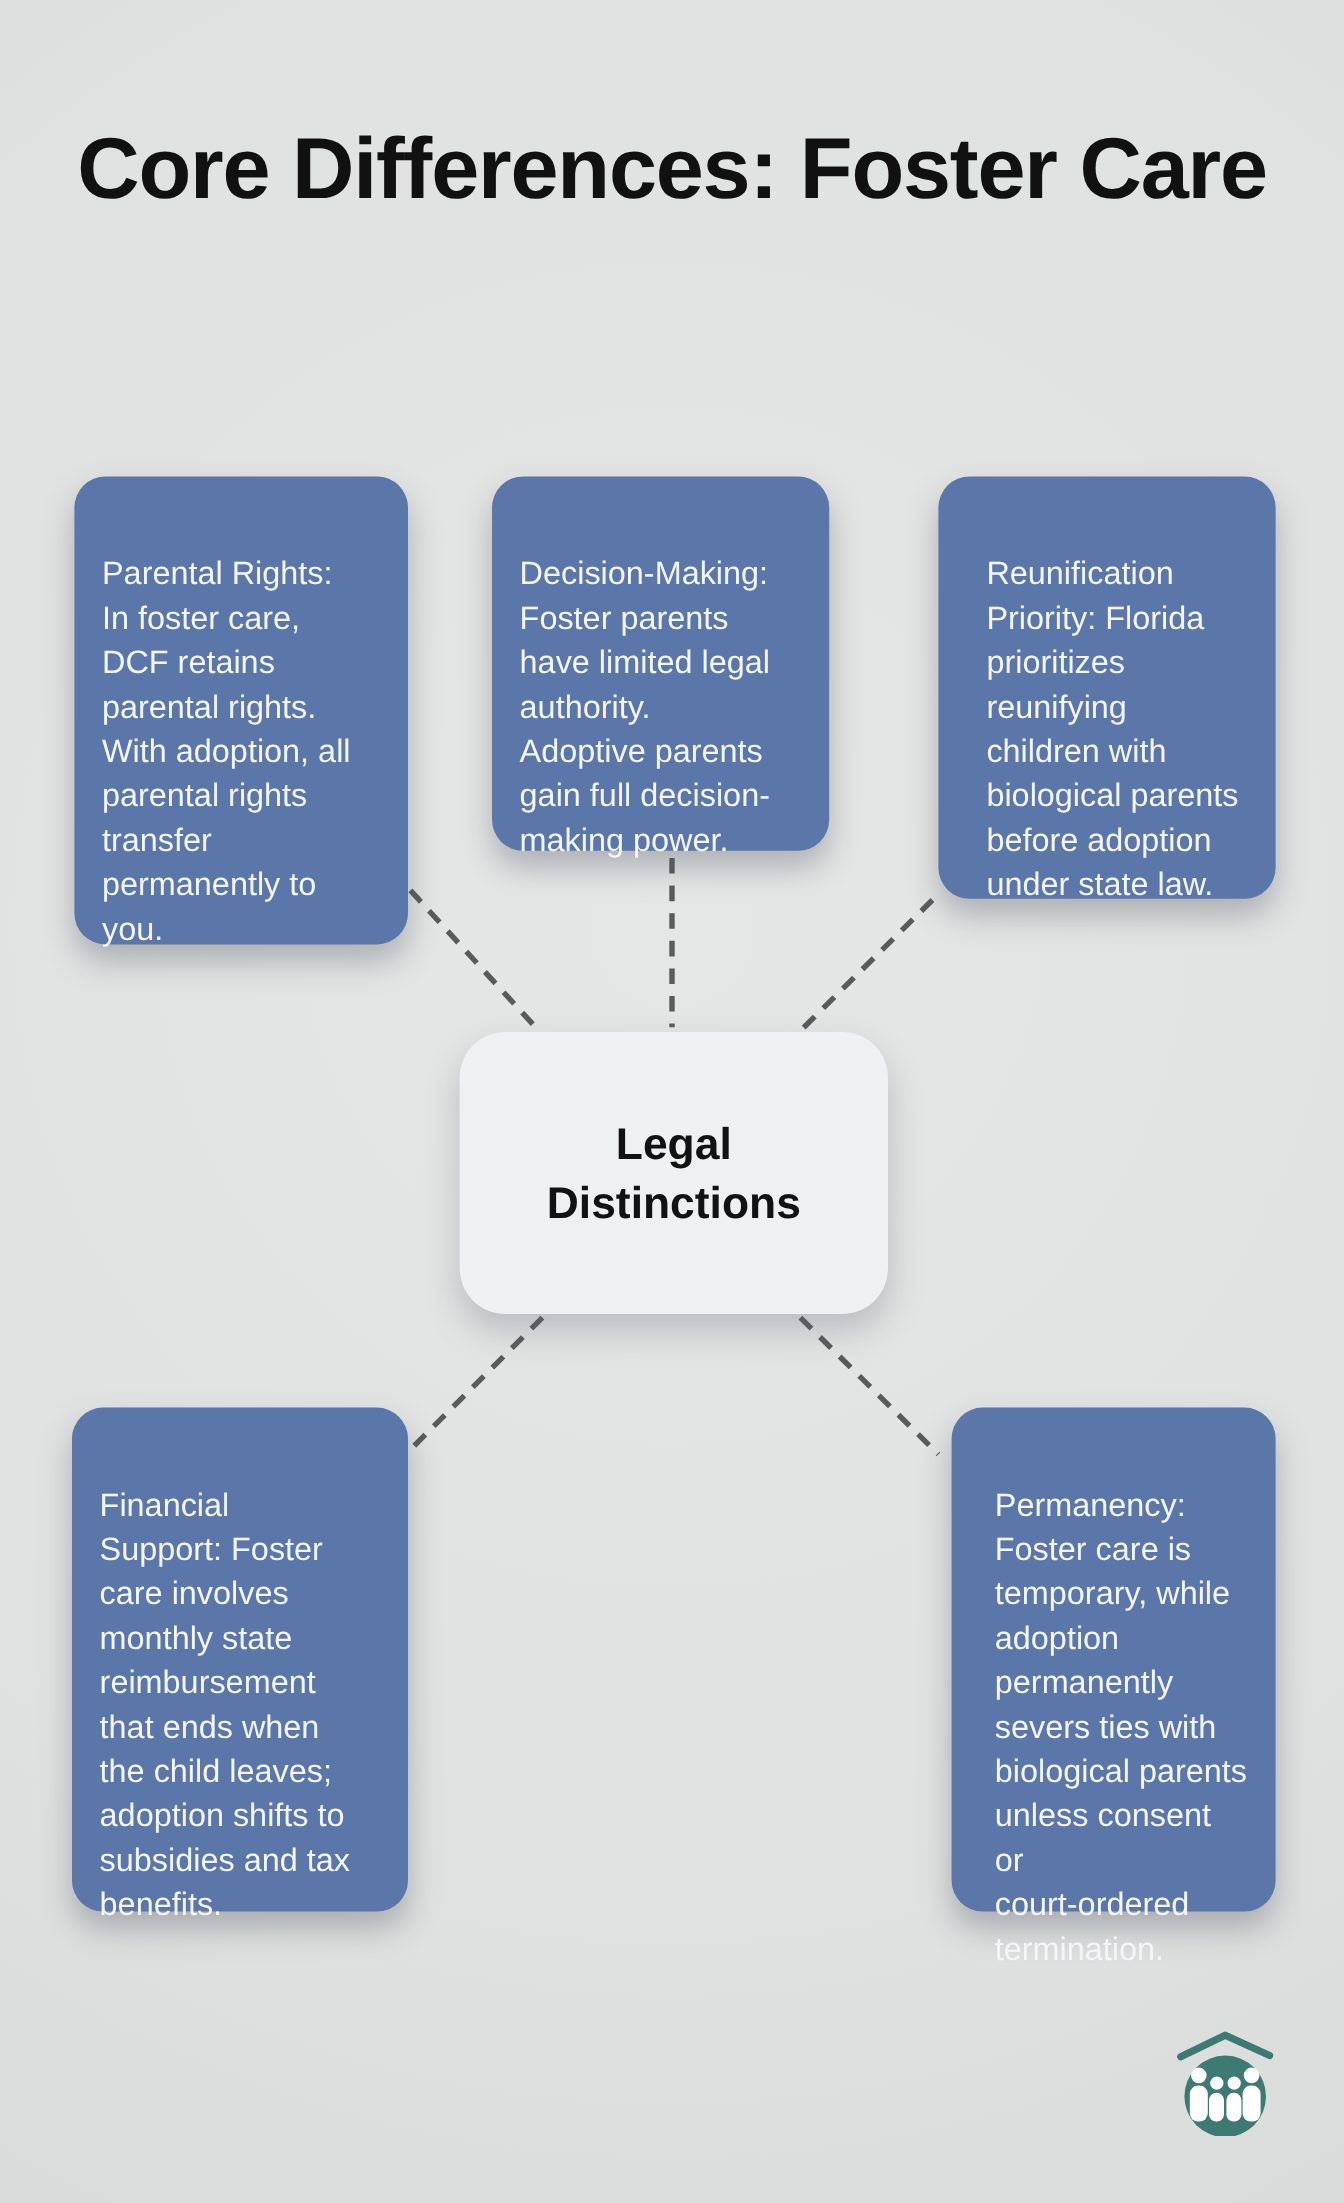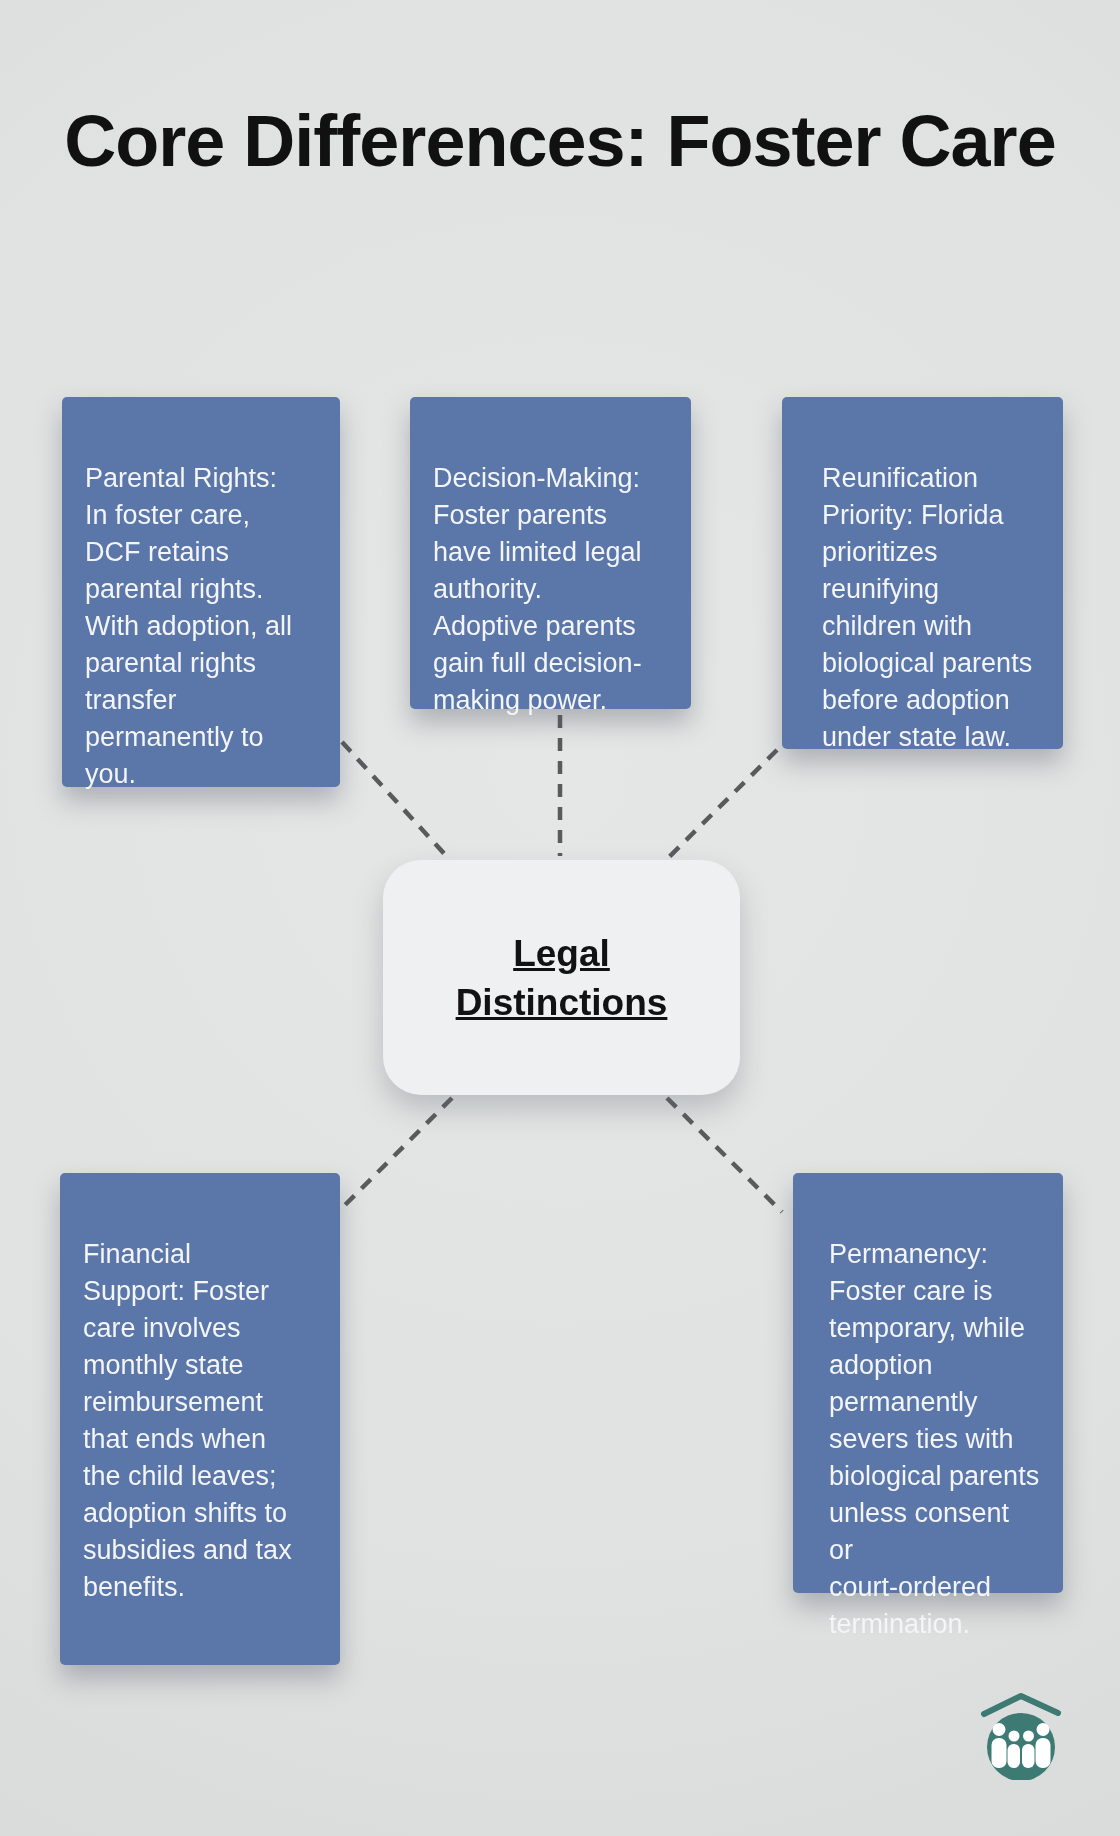--- a/index.html
+++ b/index.html
@@ -42,52 +42,51 @@
     stroke: var(--connector, #595a5c);
     stroke-width: 4.5;
     stroke-dasharray: 13 10;
     fill: none;
   }
   .card {
     position: absolute;
     box-sizing: border-box;
     background: var(--card-bg, #5b76a8);
     color: var(--card-text, #f3f5f8);
-    border-radius: 5px;
+    border-radius: 26px;
     padding: 26px 23px;
     font-size: 27px;
     line-height: 37px;
     white-space: pre-line;
     box-shadow: 0 14px 26px rgba(88, 93, 104, 0.38);
   }
   .card-tl { left: 62px;  top: 397px;  width: 278px; height: 390px; }
   .card-tm { left: 410px; top: 397px;  width: 281px; height: 312px; }
   .card-tr { left: 782px; top: 397px;  width: 281px; height: 352px; padding-left: 40px; }
-  .card-bl { left: 60px;  top: 1173px; width: 280px; height: 492px; }
+  .card-bl { left: 60px;  top: 1173px; width: 280px; height: 420px; }
   .card-br { left: 793px; top: 1173px; width: 270px; height: 420px; padding-left: 36px; }
   .center-node {
     position: absolute;
     left: 383px;
     top: 860px;
     width: 357px;
     height: 235px;
     box-sizing: border-box;
     background: var(--center-bg, #eef0f2);
     border-radius: 38px;
     display: flex;
     align-items: center;
     justify-content: center;
     text-align: center;
     color: var(--center-text, #121212);
     font-size: 37px;
     line-height: 49px;
     font-weight: 800;
     white-space: pre-line;
     box-shadow: 0 14px 28px rgba(100, 105, 115, 0.32);
-    text-decoration: underline;
   }
   .logo {
     position: absolute;
     left: 975px;
     top: 1688px;
     width: 92px;
     height: 92px;
   }
 </style>
 </head>

